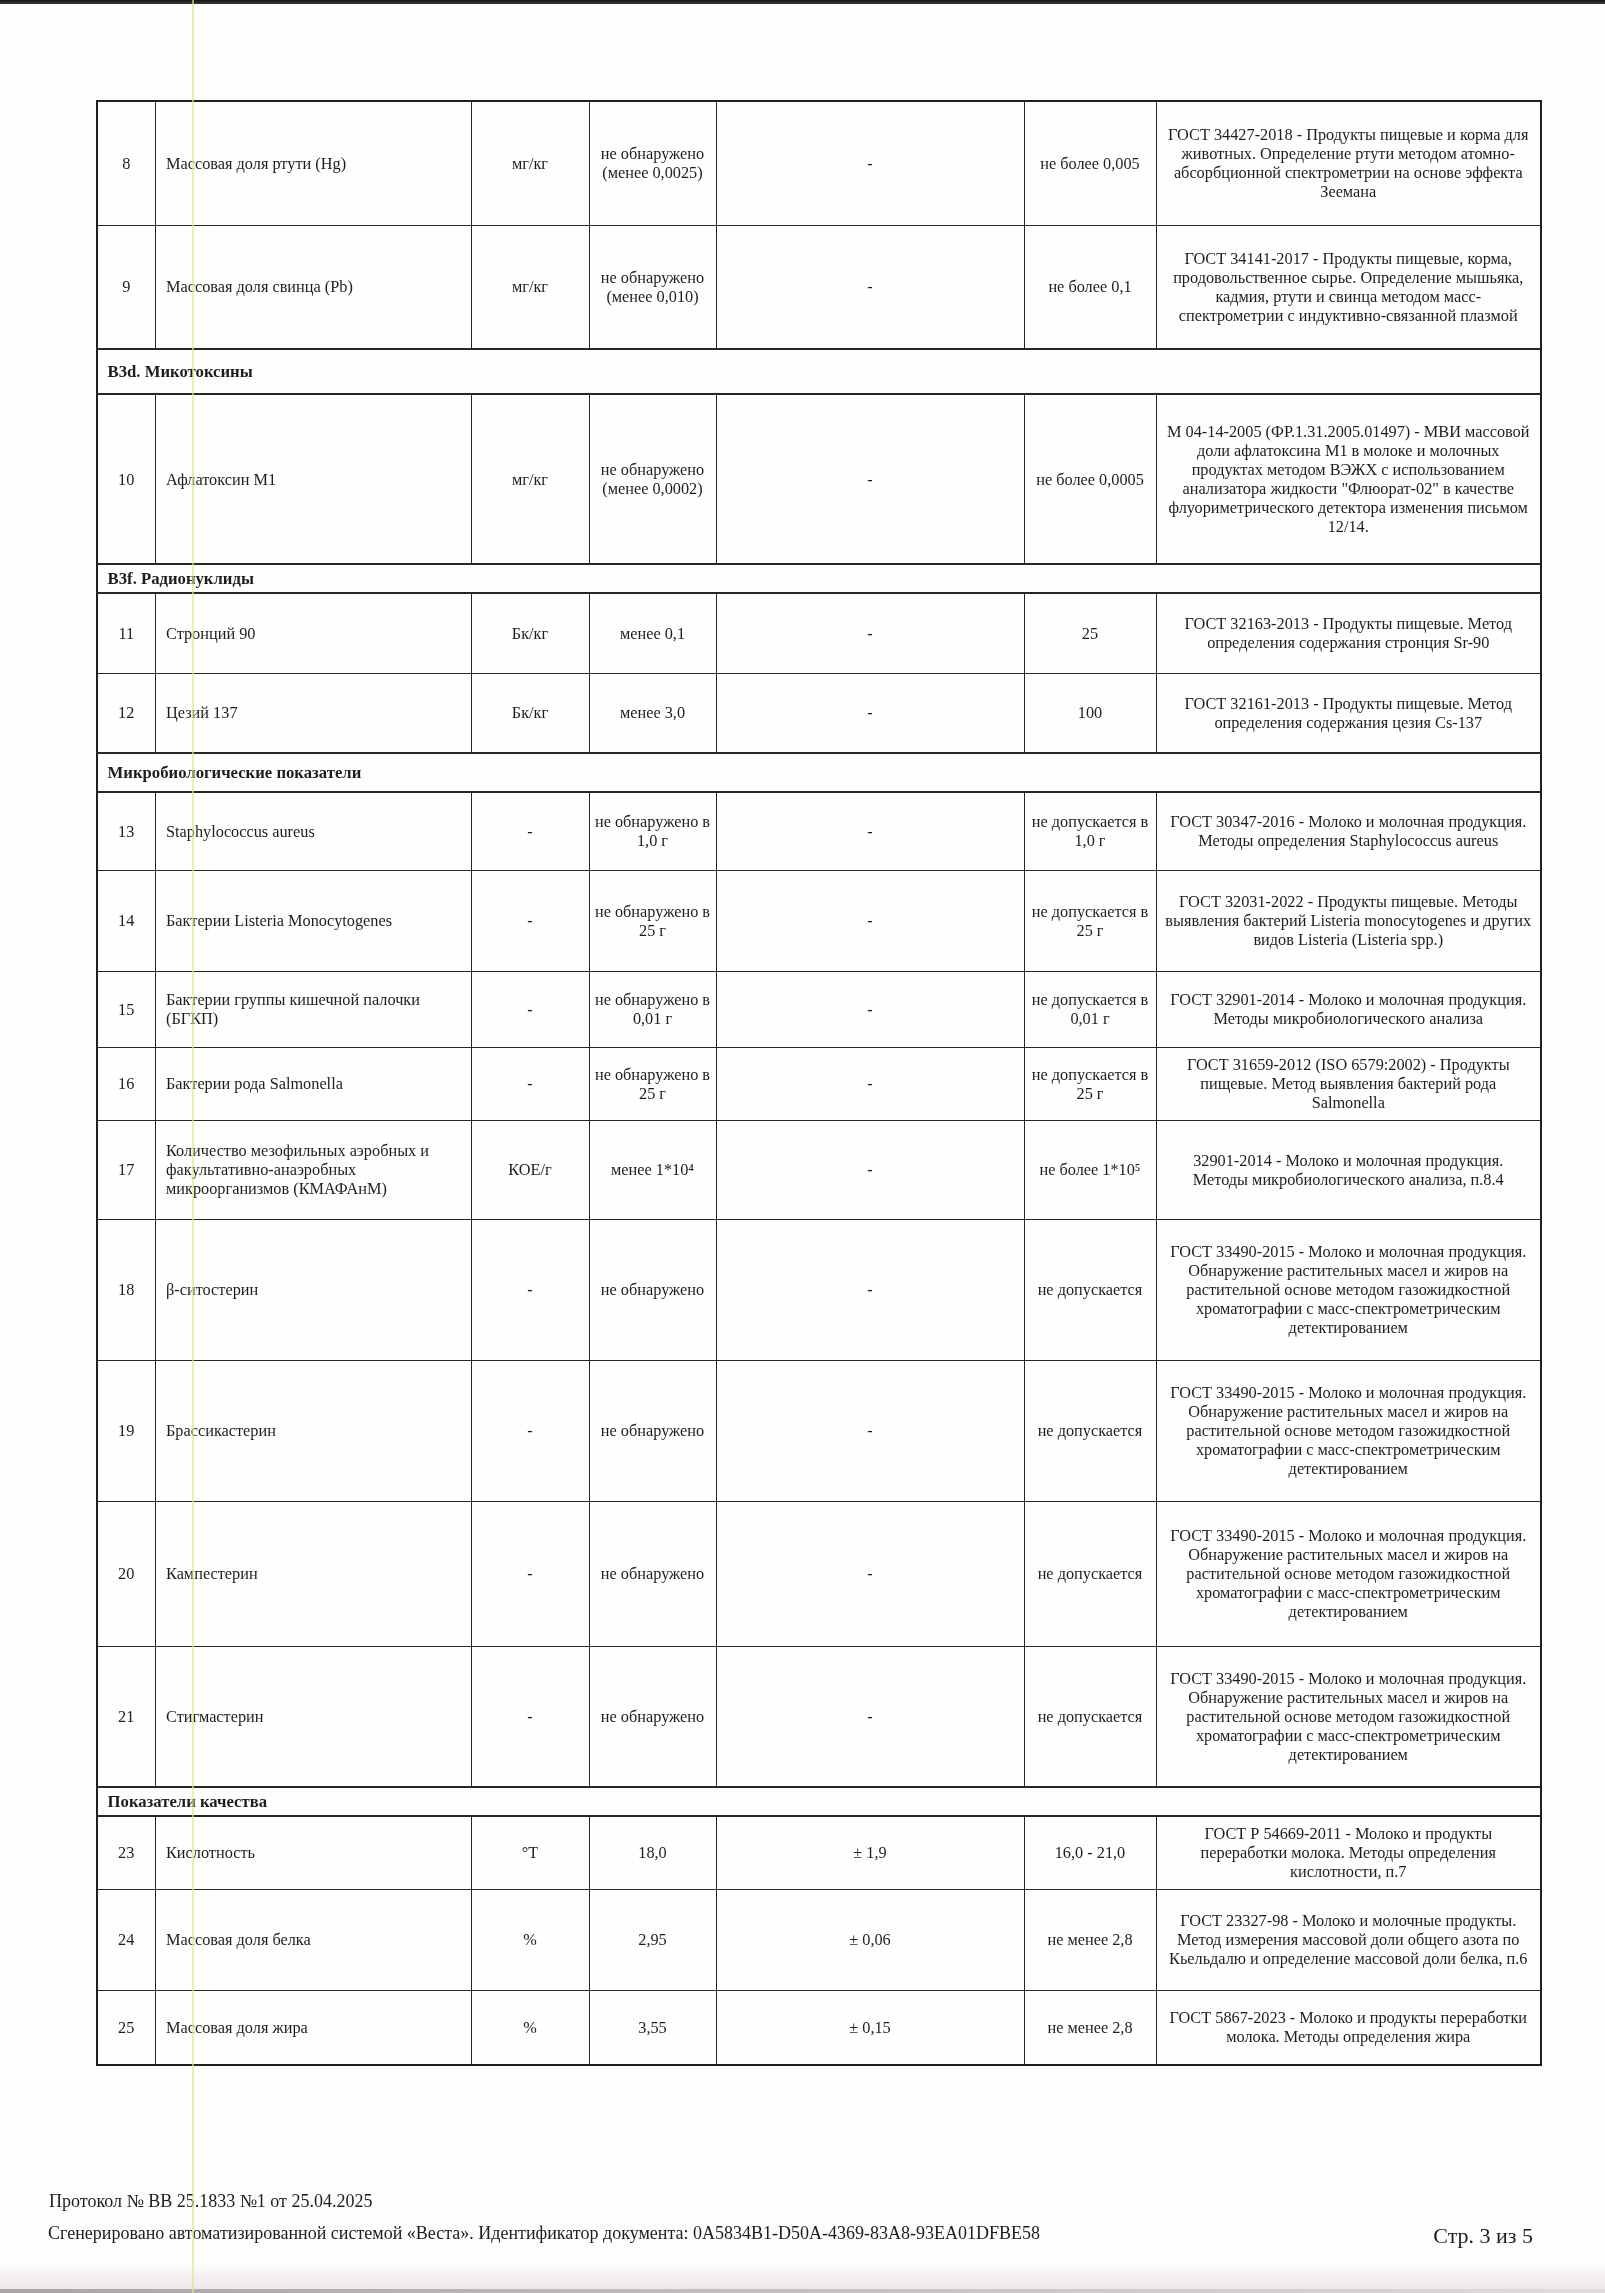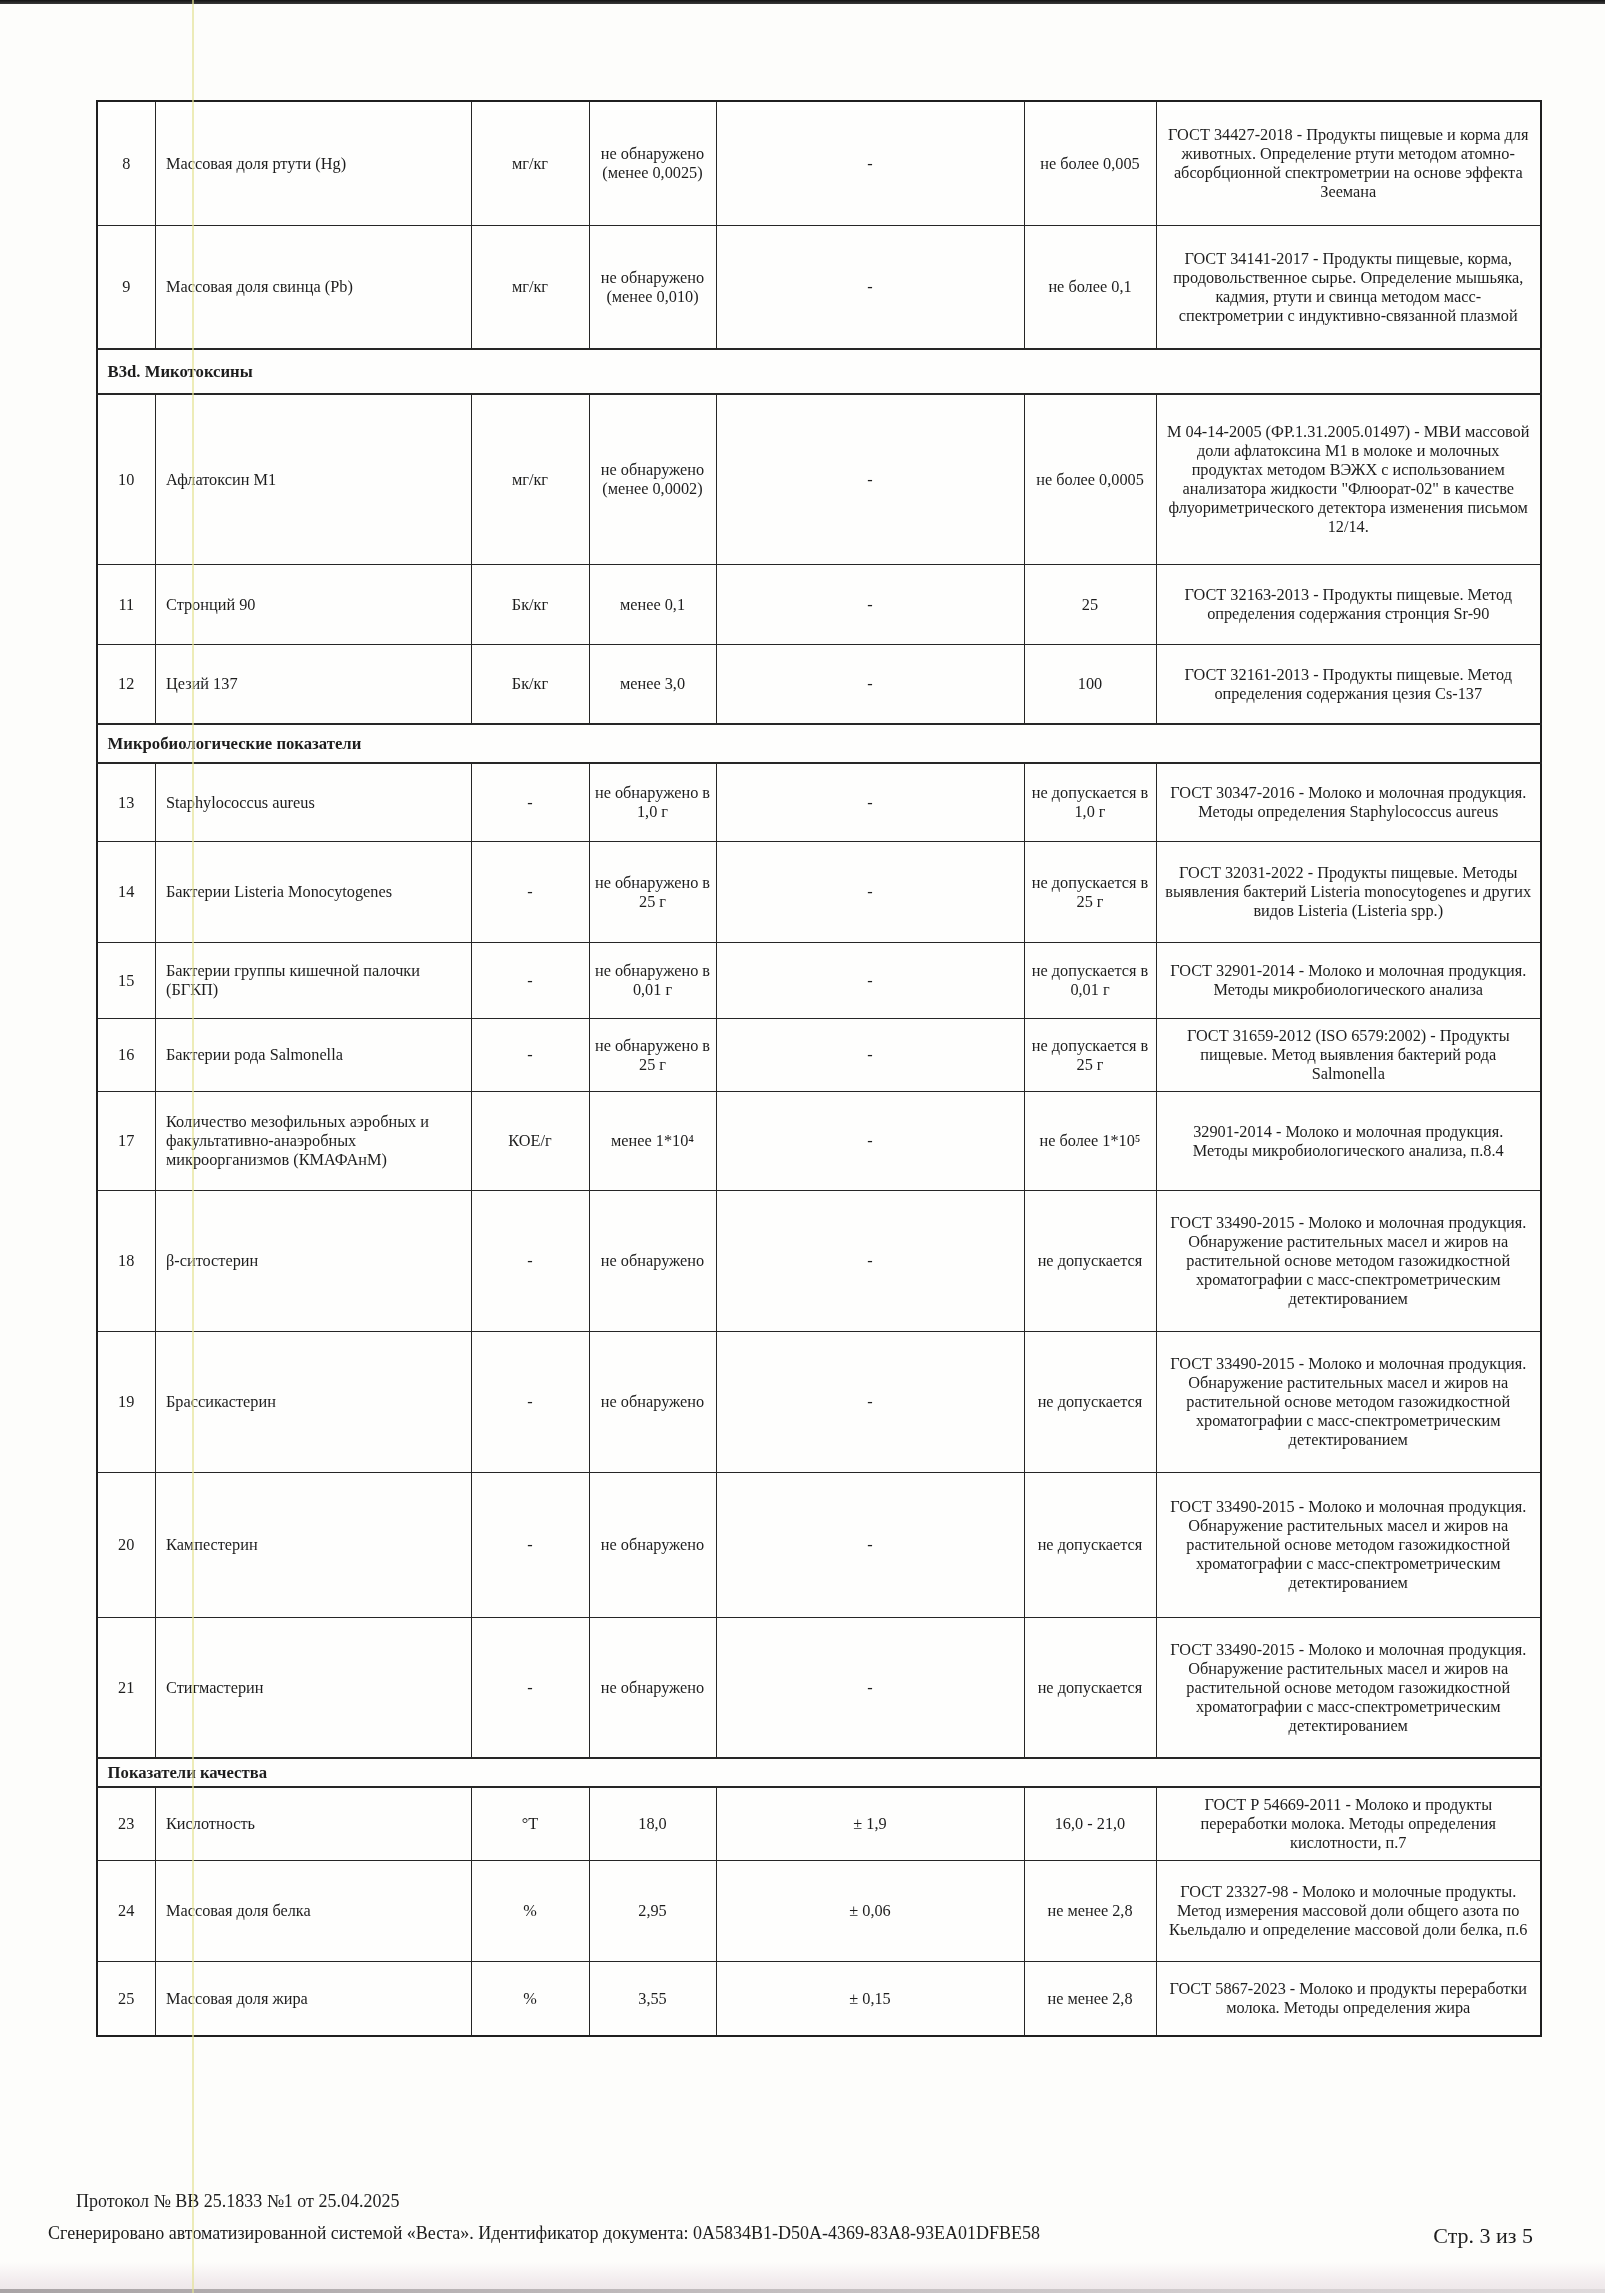--- a/index.html
+++ b/index.html
@@ -49,21 +49,21 @@
   td.c-method { padding-left: 7.6px; padding-right: 7.6px; }
   tr.section-row td {
     text-align: left;
     font-weight: bold;
     font-size: 16.7px;
     padding: 2.9px 3.8px 2.9px 9.6px;
     border-top-width: 2.9px;
     border-bottom-width: 2.9px;
   }
   .footer-protocol {
-    position: absolute; left: 76px; top: 2191px;
+    position: absolute; left: 49px; top: 2191px;
     font-size: 18px;
   }
   .footer-generated {
     position: absolute; left: 48px; top: 2223px;
     font-size: 18px;
   }
   .footer-page {
     position: absolute; right: 73px; top: 2223px;
     font-size: 22px;
   }
@@ -108,20 +108,23 @@
       </tr>
       <tr class="data-row" style="height: 170px;">
         <td class="c-num">10</td>
         <td class="c-name">Афлатоксин М1</td>
         <td class="c-unit">мг/кг</td>
         <td class="c-result">не обнаружено (менее 0,0002)</td>
         <td class="c-unc">-</td>
         <td class="c-norm">не более 0,0005</td>
         <td class="c-method">М 04-14-2005 (ФР.1.31.2005.01497) - МВИ массовой доли афлатоксина М1 в молоке и молочных продуктах методом ВЭЖХ с использованием анализатора жидкости "Флюорат-02" в качестве флуориметрического детектора изменения письмом 12/14.</td>
       </tr>
+      <tr class="section-row" style="height: 29px;">
+        <td colspan="7">В3f. Радионуклиды</td>
+      </tr>
       <tr class="data-row" style="height: 80px;">
         <td class="c-num">11</td>
         <td class="c-name">Стронций 90</td>
         <td class="c-unit">Бк/кг</td>
         <td class="c-result">менее 0,1</td>
         <td class="c-unc">-</td>
         <td class="c-norm">25</td>
         <td class="c-method">ГОСТ 32163-2013 - Продукты пищевые. Метод определения содержания стронция Sr-90</td>
       </tr>
       <tr class="data-row" style="height: 80px;">

